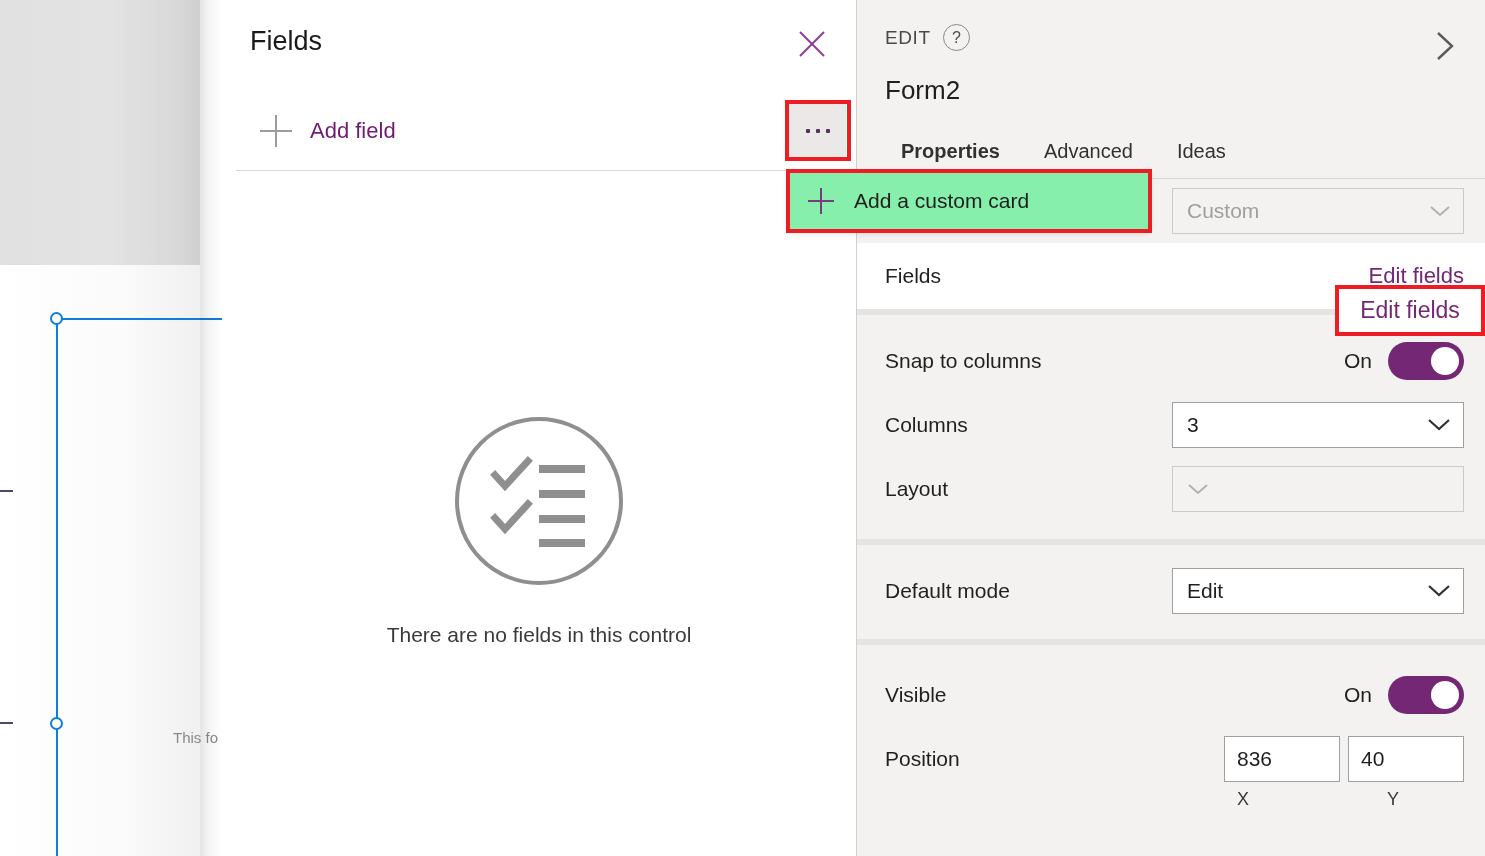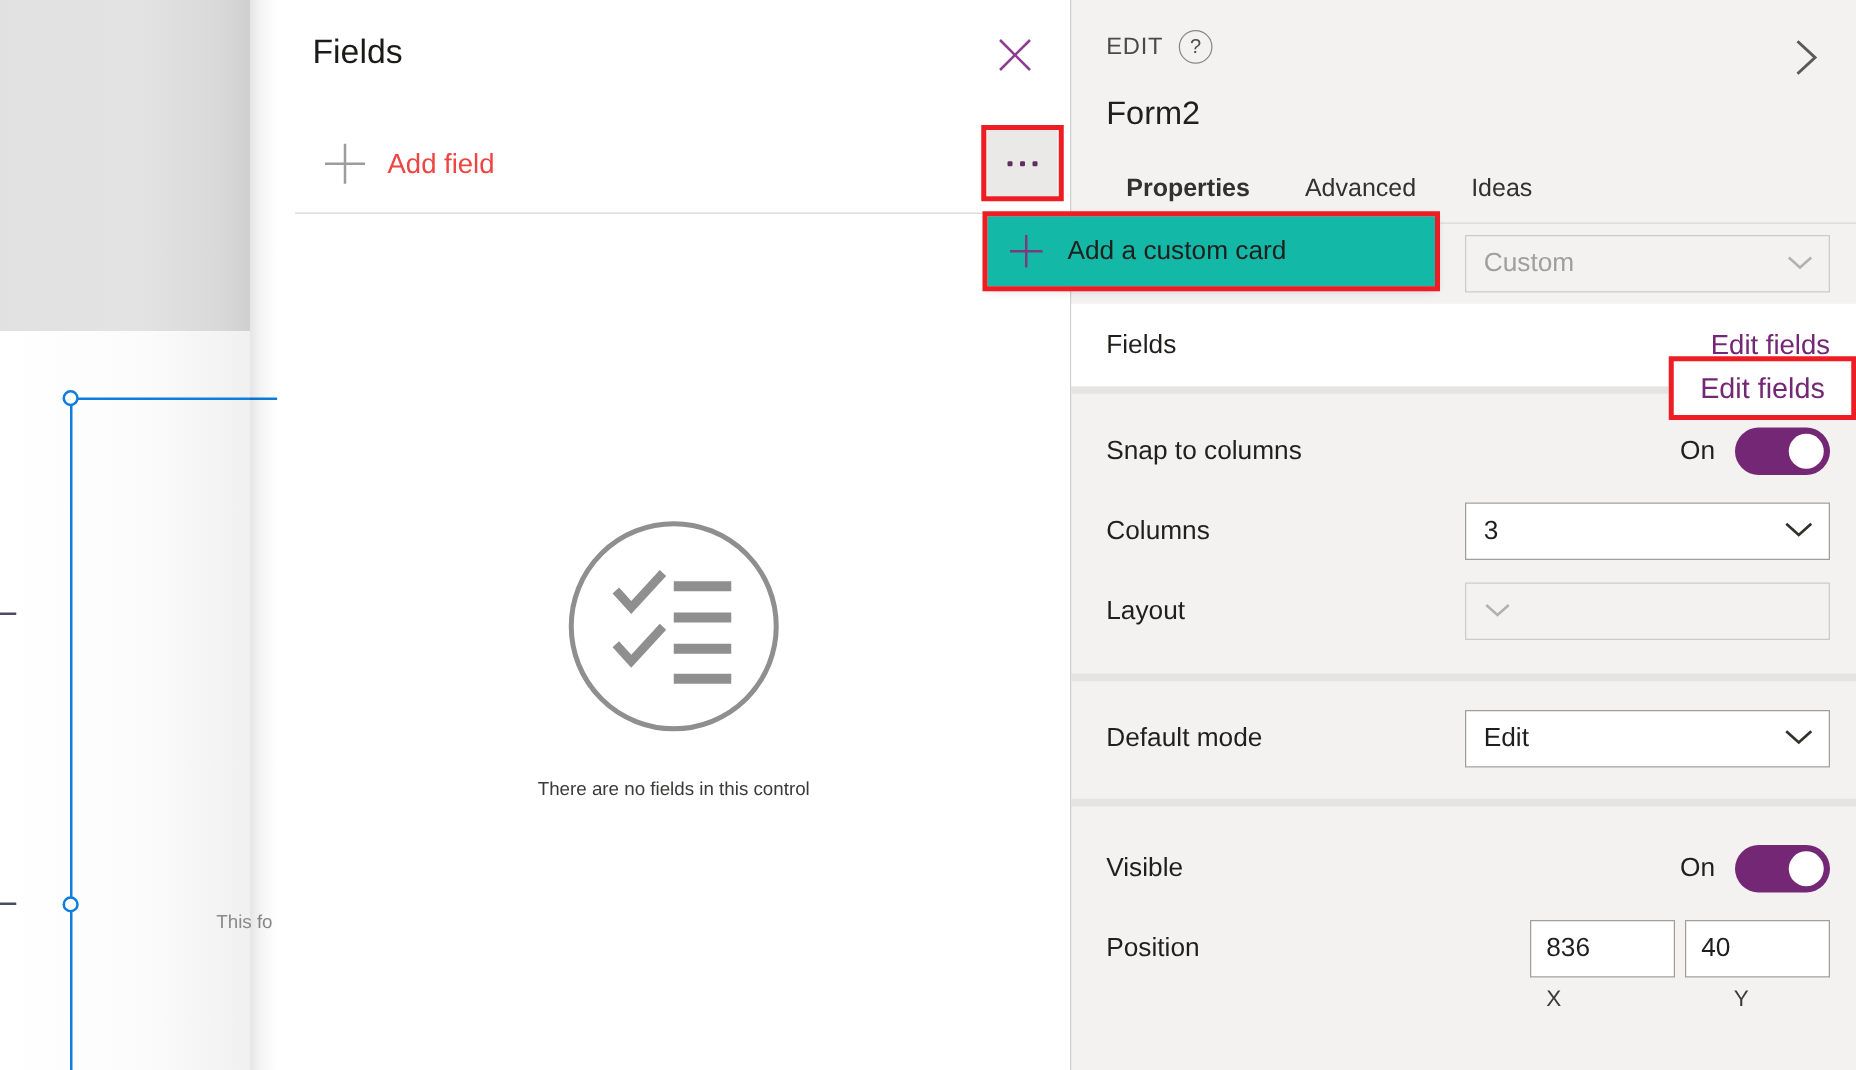--- a/index.html
+++ b/index.html
@@ -74,21 +74,21 @@
     position: absolute; left: 14px; top: 104px; width: 560px; height: 54px;
     display: flex; align-items: center; cursor: pointer;
   }
   .add-field-plus { width: 34px; height: 34px; margin-left: 24px; position: relative; }
   .add-field-plus::before, .add-field-plus::after {
     content: ""; position: absolute; background: #9c9c9c;
   }
   .add-field-plus::before { left: 0; top: 16px; width: 32px; height: 2px; }
   .add-field-plus::after { left: 15px; top: 1px; width: 2px; height: 32px; }
   .add-field-label {
-    margin-left: 16px; font-size: 22px; color: #ef4444;
+    margin-left: 16px; font-size: 22px; color: #701a75;
   }
   .fields-divider {
     position: absolute; left: 14px; top: 170px; width: 800px; height: 1px;
     background: #d6d6d6;
   }
 
   
   .ellipsis-btn {
     position: absolute; left: 789px; top: 104px; width: 57px; height: 53px;
     background: #ebe9e7; display: flex; align-items: center; justify-content: center;
@@ -97,40 +97,40 @@
   .ellipsis-btn .dots { display: flex; gap: 6px; }
   .ellipsis-btn .dots i { width: 4px; height: 4px; background: #5d2f5f; border-radius: 1px; display: block; }
   .hl-ellipsis {
     position: absolute; left: 785px; top: 100px; width: 66px; height: 61px;
     border: 4px solid #ee1c23; pointer-events: none;
   }
 
   
   .flyout {
     position: absolute; left: 790px; top: 173px; width: 358px; height: 56px;
-    background: #14b8a6; box-shadow: 0 2px 8px rgba(0,0,0,0.22);
+    background: #86efac; box-shadow: 0 2px 8px rgba(0,0,0,0.22);
     display: flex; align-items: center; cursor: pointer; z-index: 40;
   }
   .flyout-plus { position: relative; width: 26px; height: 26px; margin-left: 18px; }
   .flyout-plus::before, .flyout-plus::after { content:""; position:absolute; background:#7a3a80; }
   .flyout-plus::before { left: 0; top: 12px; width: 26px; height: 2px; }
   .flyout-plus::after { left: 12px; top: 0; width: 2px; height: 26px; }
   .flyout-label { margin-left: 20px; font-size: 21px; color: #201f1e; }
   .hl-flyout {
     position: absolute; left: 786px; top: 169px; width: 366px; height: 64px;
     border: 4px solid #ee1c23; pointer-events: none; z-index: 41;
   }
 
   
   .empty-wrap {
     position: absolute; left: 0; top: 415px; width: 634px;
     display: flex; flex-direction: column; align-items: center;
   }
   .empty-icon { width: 172px; height: 172px; }
-  .empty-text { margin-top: 36px; font-size: 15px; color: #3b3a39; }
+  .empty-text { margin-top: 36px; font-size: 21px; color: #3b3a39; }
 
   
   .props-panel {
     position: absolute; left: 856px; top: 0; width: 629px; height: 856px;
     background: #f3f2f1;
     border-left: 1px solid #d2d0ce;
   }
   .props-head { position: relative; height: 140px; }
   .edit-label {
     position: absolute; left: 28px; top: 27px;

